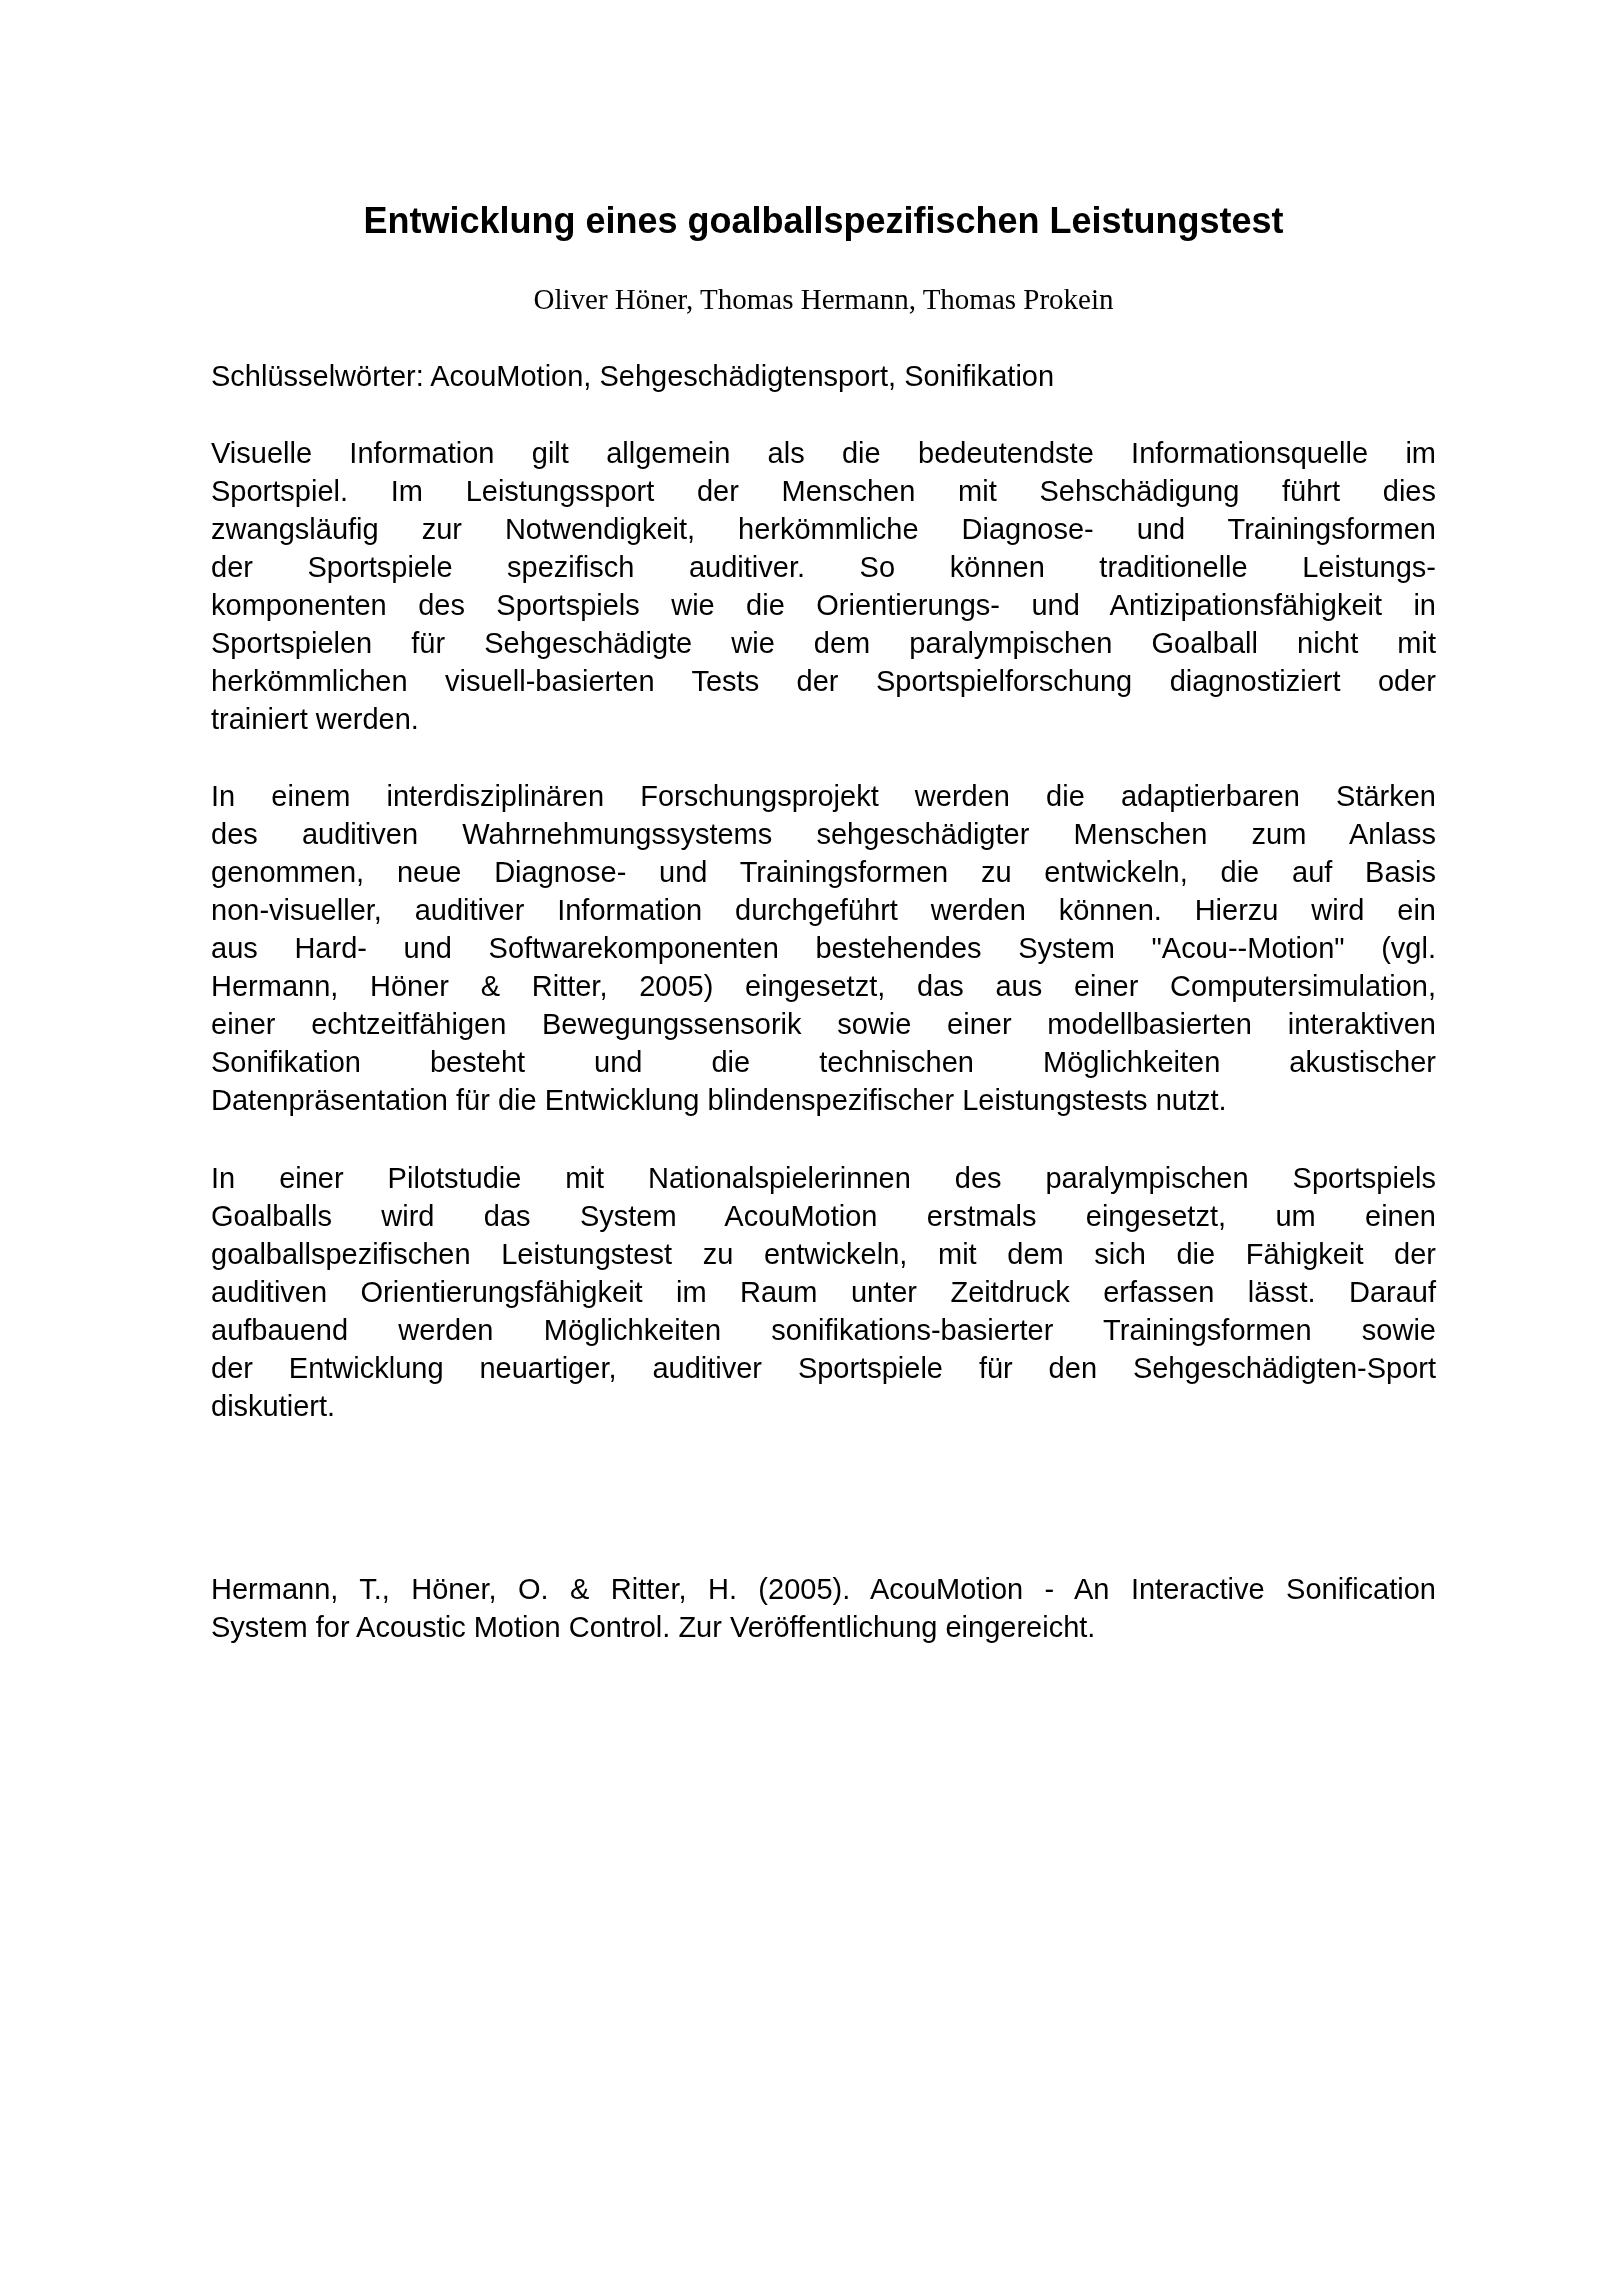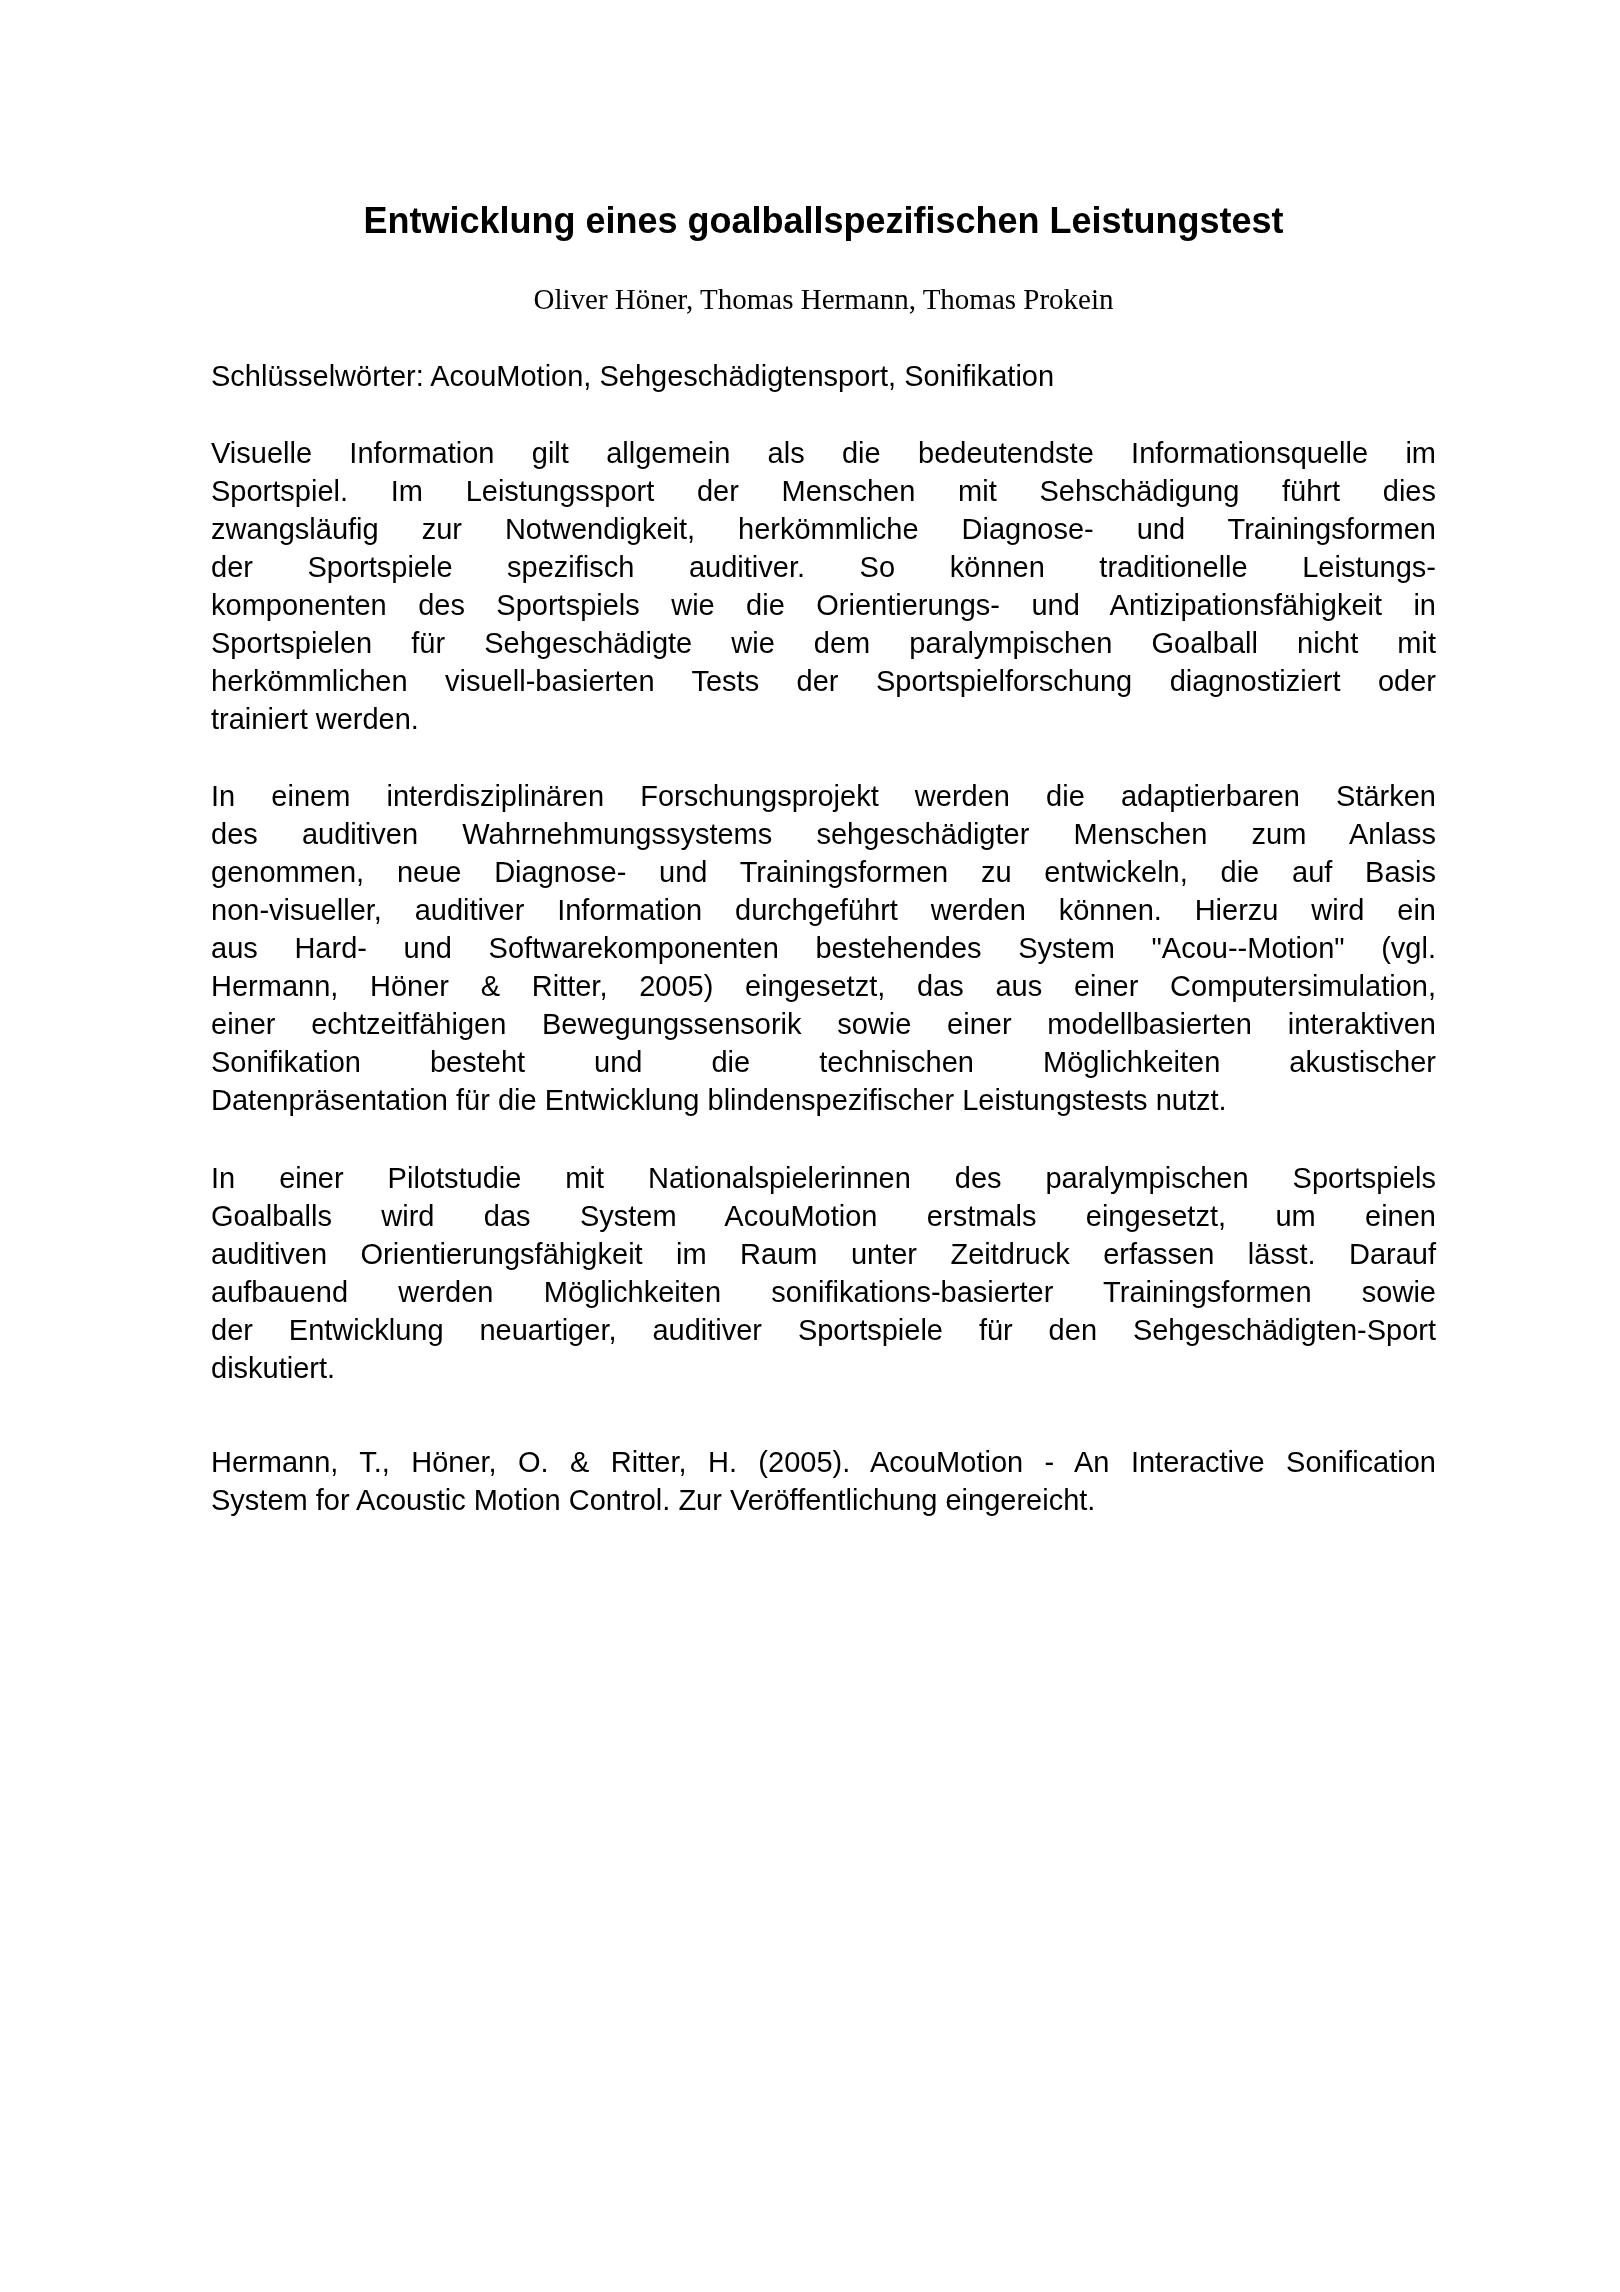--- a/index.html
+++ b/index.html
@@ -46,23 +46,24 @@
   <span class="jline">aus Hard- und Softwarekomponenten bestehendes System "Acou--Motion" (vgl.</span>
   <span class="jline">Hermann, Höner &amp; Ritter, 2005) eingesetzt, das aus einer Computersimulation,</span>
   <span class="jline">einer echtzeitfähigen Bewegungssensorik sowie einer modellbasierten interaktiven</span>
   <span class="jline">Sonifikation besteht und die technischen Möglichkeiten akustischer</span>
   <span class="jline last">Datenpräsentation für die Entwicklung blindenspezifischer Leistungstests nutzt.</span>
 </div>
 
 <div class="block" style="top:1159px;">
   <span class="jline">In einer Pilotstudie mit Nationalspielerinnen des paralympischen Sportspiels</span>
   <span class="jline">Goalballs wird das System AcouMotion erstmals eingesetzt, um einen</span>
+  <span class="jline">goalballspezifischen Leistungstest zu entwickeln, mit dem sich die Fähigkeit der</span>
   <span class="jline">auditiven Orientierungsfähigkeit im Raum unter Zeitdruck erfassen lässt. Darauf</span>
   <span class="jline">aufbauend werden Möglichkeiten sonifikations-basierter Trainingsformen sowie</span>
   <span class="jline">der Entwicklung neuartiger, auditiver Sportspiele für den Sehgeschädigten-Sport</span>
   <span class="jline last">diskutiert.</span>
 </div>
 
-<div class="block" style="top:1443px;">
+<div class="block" style="top:1570px;">
   <span class="jline">Hermann, T., Höner, O. &amp; Ritter, H. (2005). AcouMotion - An Interactive Sonification</span>
   <span class="jline last">System for Acoustic Motion Control. Zur Veröffentlichung eingereicht.</span>
 </div>
 
 
 </body></html>

